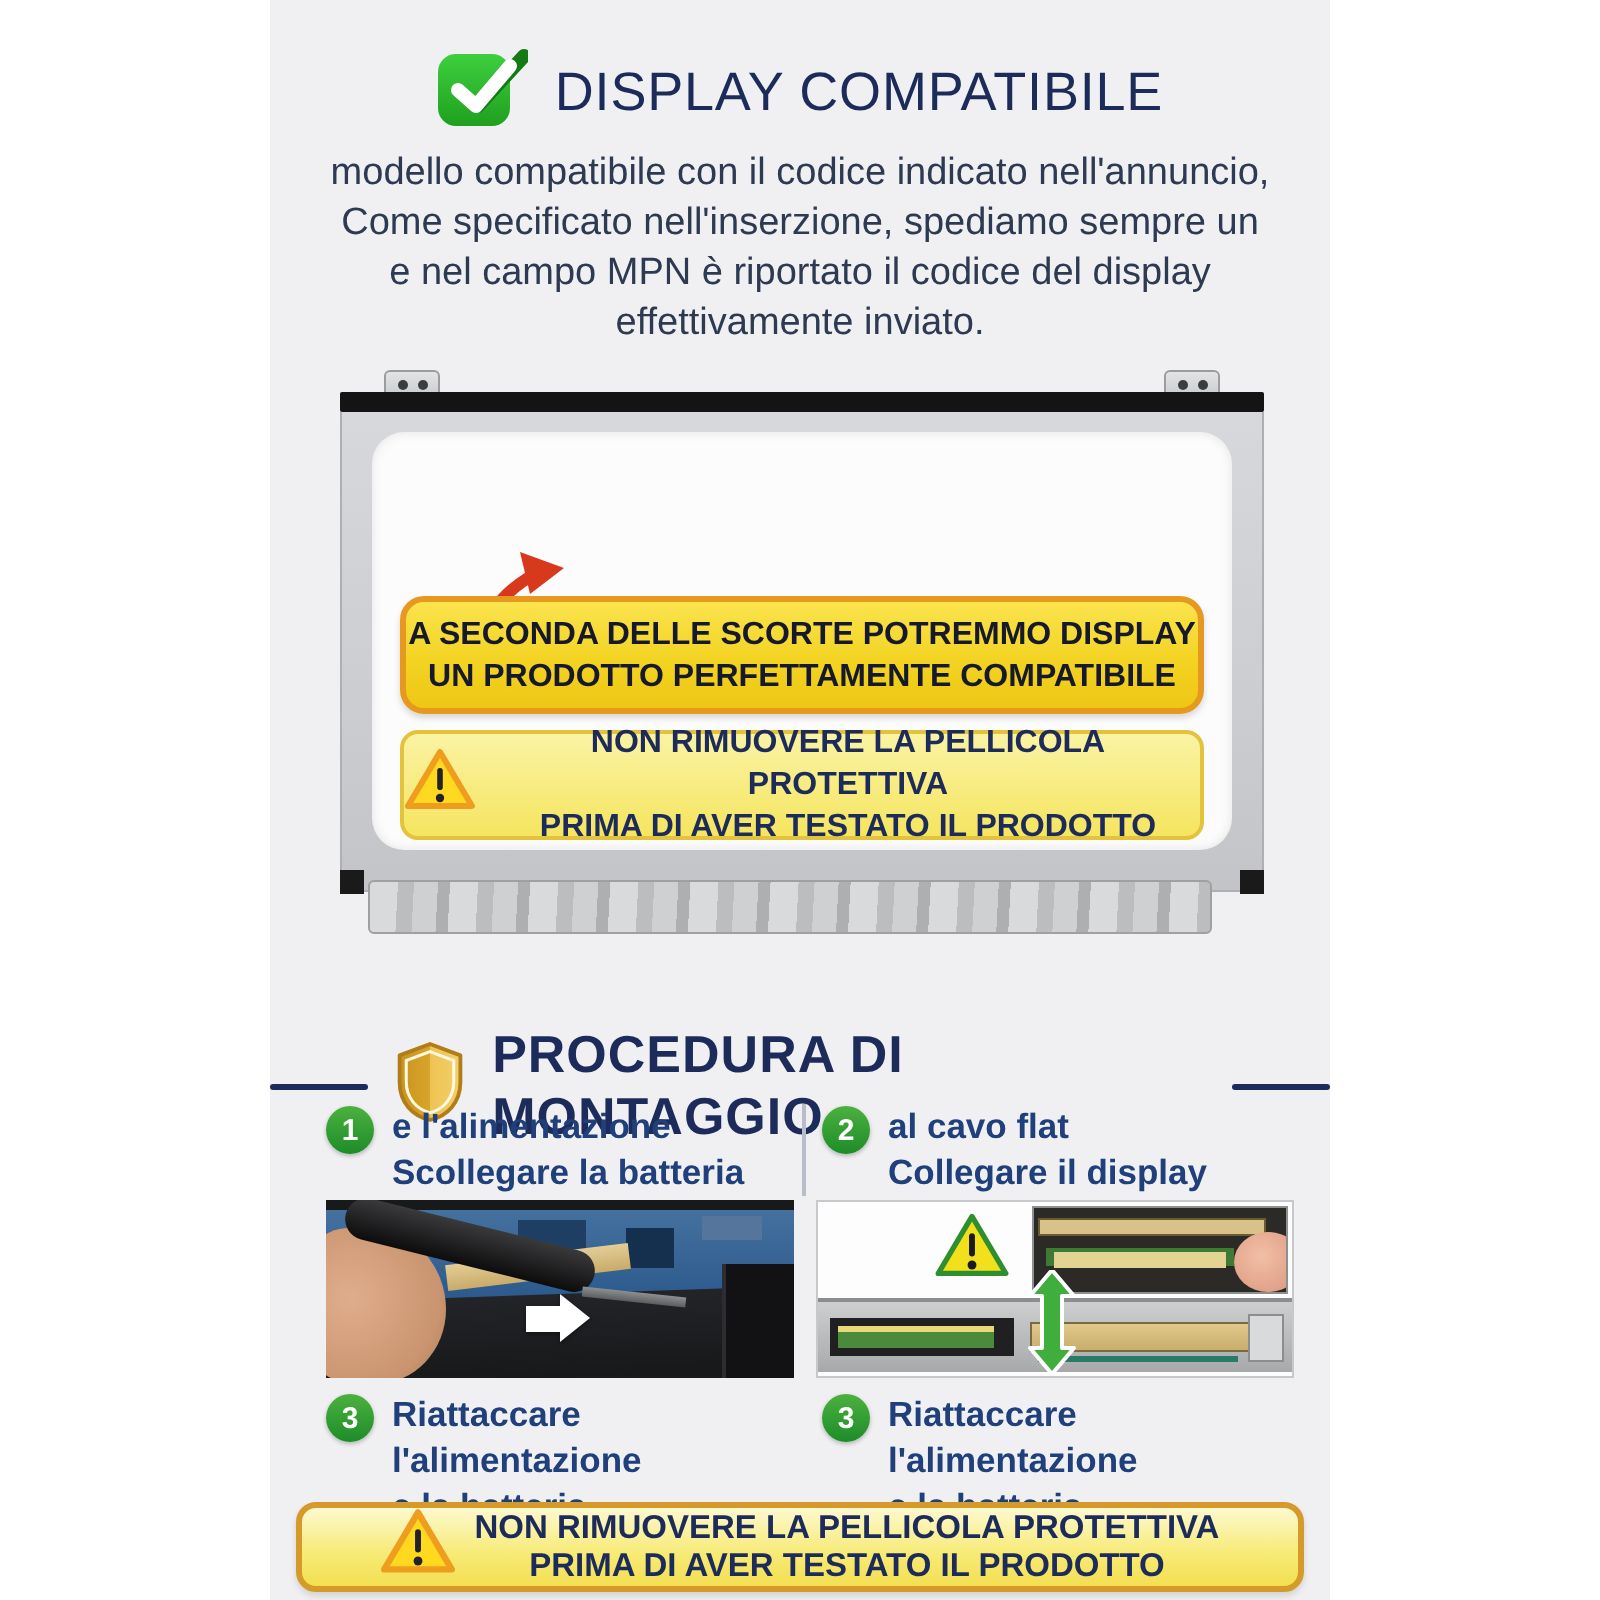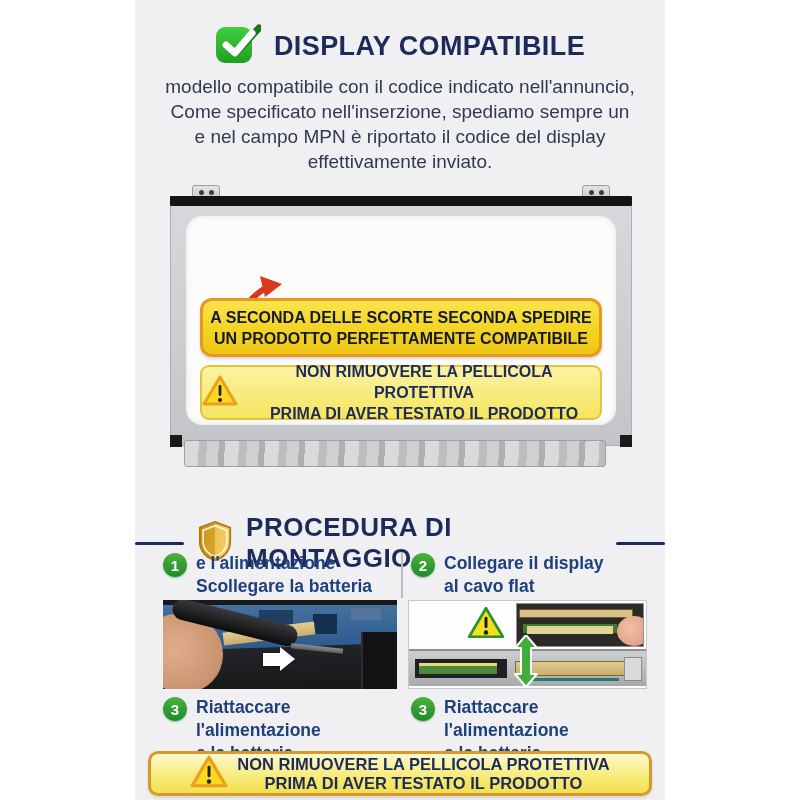--- a/index.html
+++ b/index.html
@@ -2,21 +2,21 @@
 <html><head>
 <meta charset="utf-8">
 <style>
   * { margin:0; padding:0; box-sizing:border-box; }
   html,body { width:800px; height:800px; background:#ffffff; font-family:"Liberation Sans", sans-serif; }
   #canvas { position:relative; width:800px; height:800px; background:#ffffff; overflow:hidden; }
   .content-col { position:absolute; left:135px; top:0; width:530px; height:800px; background:#f0f0f3; }
 
   
   .header { position:absolute; top:24px; left:0; width:100%; display:flex; align-items:center; justify-content:center; gap:13px; }
-  .page-title { font-size:27px; font-weight:700; color:#1d2b5a; letter-spacing:0.4px; }
+  .page-title { font-size:27px; font-weight:400; color:#1d2b5a; letter-spacing:0.4px; }
 
   
   .intro { position:absolute; top:74px; left:8px; right:8px; text-align:center; color:#2e3a51; font-size:19px; line-height:25px; }
 
   
   .lcd { position:absolute; left:35px; top:185px; width:462px; height:295px; }
   .bracket { position:absolute; top:0; width:28px; height:15px; background:linear-gradient(#e3e4e6,#c9cacc); border:1px solid #9b9c9e; border-radius:3px 3px 0 0; display:flex; align-items:center; justify-content:center; gap:5px; }
   .bracket i { width:5px; height:5px; border-radius:50%; background:#3c3d3f; display:block; }
   .bracket.bl { left:22px; } .bracket.br { right:22px; }
   .lcd-topstrip { position:absolute; top:11px; left:0; right:0; height:10px; background:#141414; border-radius:1px; }
@@ -132,21 +132,21 @@
       <div class="lcd-foil"></div>
 
       <span class="curved-arrow">
         <svg width="58" height="58" viewBox="0 0 58 58">
           <path d="M10 56 C 14 38 22 24 38 14" fill="none" stroke="#d8381c" stroke-width="6" stroke-linecap="round"></path>
           <polygon points="34,1 56,9 39,22" fill="#d8381c"></polygon>
         </svg>
       </span>
 
       <div class="label-sticker label1">
-        <div>A SECONDA DELLE SCORTE SECONDA SPEDIRE</div>
+        <div>A SECONDA DELLE SCORTE POTREMMO DISPLAY</div>
         <div>UN PRODOTTO PERFETTAMENTE COMPATIBILE</div>
       </div>
 
       <div class="label-sticker label2">
         <span>
           <svg width="36" height="32" viewBox="0 0 36 32">
             <path d="M18 2 L34 29 L2 29 Z" fill="#ffd91f" stroke="#ef9d1e" stroke-width="3" stroke-linejoin="round"></path>
             <rect x="16.6" y="10" width="2.8" height="11" rx="1.4" fill="#22222a"></rect>
             <circle cx="18" cy="25" r="2.1" fill="#22222a"></circle>
           </svg>
@@ -182,22 +182,22 @@
       <span class="step-num">1</span>
       <span class="step-text">
         <div>e l'alimentazione</div>
         <div>Scollegare la batteria</div>
       </span>
     </div>
     <div class="col-divider"></div>
     <div class="step s2">
       <span class="step-num">2</span>
       <span class="step-text">
+        <div>al cavo flat</div>
         <div>Collegare il display</div>
-        <div>al cavo flat</div>
       </span>
     </div>
 
     <div class="photo1">
       <div class="p1-pcb"></div>
       <div class="p1-chip" style="left:96px;top:10px;width:34px;height:16px;"></div>
       <div class="p1-chip" style="left:150px;top:14px;width:24px;height:20px;background:#15304e;"></div>
       <div class="p1-chip" style="left:188px;top:8px;width:30px;height:12px;background:#55759c;"></div>
       <div class="p1-gold"></div>
       <div class="p1-dark"></div>

